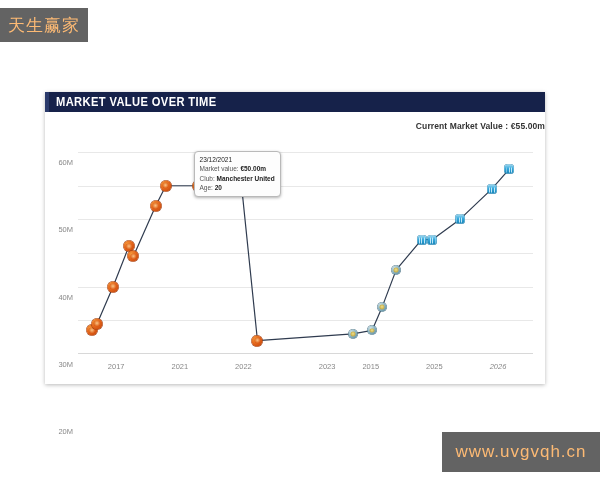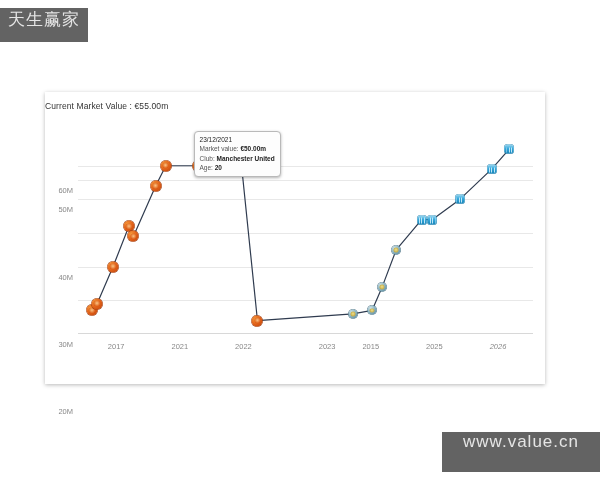--- a/index.html
+++ b/index.html
@@ -2,37 +2,37 @@
 <html><head>
 <meta charset="utf-8">
 <style>
   html,body{margin:0;padding:0;}
   body{
     width:600px;height:480px;background:#ffffff;
     font-family:"Liberation Sans",sans-serif;
     overflow:hidden;position:relative;
   }
   
-  .wm{position:absolute;background:#636363;color:#e5e5e5;display:flex;
-      align-items:flex-start;justify-content:center;letter-spacing:1px;}
+  .wm{position:absolute;background:#636363;color:#fdba74;display:flex;
+      align-items:center;justify-content:center;letter-spacing:1px;}
   #wm-tl{left:0;top:8px;width:88px;height:34px;font-size:17px;}
   #wm-br{right:0;bottom:8px;width:158px;height:40px;font-size:17px;}
 
   
   #card{position:absolute;left:45px;top:92px;width:500px;height:292px;
         background:#ffffff;box-shadow:0 1px 4px rgba(0,0,0,.28);}
   #card-head{height:20px;background:#16224a;display:flex;align-items:center;
              position:relative;}
   #card-head:before{content:"";position:absolute;left:0;top:0;bottom:0;width:4px;
              background:#2b3a6b;}
   #card-title{color:#ffffff;font-size:12px;font-weight:bold;letter-spacing:.4px;
              margin-left:11px;font-family:"Liberation Sans Narrow","Liberation Sans",sans-serif;
              transform:scaleX(.93);transform-origin:left center;}
   #card-body{position:relative;height:272px;background:#fff;}
-  #chart-title{text-align:left;font-size:8.5px;font-weight:normal;color:#333;
+  #chart-title{text-align:right;font-size:8.5px;font-weight:bold;color:#333;
              padding-top:9px;letter-spacing:.1px;}
 
   
   #plot{position:absolute;left:33px;top:30px;right:12px;bottom:30px;}
   .grid-line{position:absolute;left:0;right:0;height:1px;background:#e8e8e8;}
   .ytick{position:absolute;right:calc(100% + 5px);transform:translateY(-50%);
          font-size:7.5px;color:#888;white-space:nowrap;}
   .xaxis{position:absolute;left:0;right:0;bottom:0;height:1px;background:#d8d8d8;}
   .xtick{position:absolute;top:4px;transform:translateX(-50%);
          font-size:7.5px;color:#888;white-space:nowrap;}
@@ -63,46 +63,49 @@
   #tooltip b{font-weight:bold;}
   .tt-row span.k{color:#555;}
 </style>
 </head>
 <body>
 
 <div class="wm" id="wm-tl">
   <span>天生赢家</span>
 </div>
 <div class="wm" id="wm-br">
-  <span>www.value.cn</span>
+  <span>www.uvgvqh.cn</span>
 </div>
 
 <div id="card">
 
+  <div id="card-head">
+    <div id="card-title">MARKET VALUE OVER TIME</div>
+  </div>
 
   <div id="card-body">
 
     <div id="chart-title">Current Market Value : €55.00m</div>
 
     <div id="plot">
       <div id="gridlines">
           <div class="grid-line" style="top: 178.349px;"></div>
           <div class="grid-line" style="top: 144.698px;">
             <div class="ytick" style="top: 144.698px;">20M</div>
           </div>
           <div class="grid-line" style="top: 111.048px;">
             <div class="ytick" style="top: 111.048px;">30M</div>
           </div>
           <div class="grid-line" style="top: 77.3968px;">
             <div class="ytick" style="top: 77.3968px; margin-left: 38px;">40M</div>
           </div>
           <div class="grid-line" style="top: 43.746px;">
             <div class="ytick" style="top: 43.746px;">50M</div>
           </div>
-          <div class="grid-line" style="top: 10.0952px; margin-top: 48px;">
+          <div class="grid-line" style="top: 10.0952px;">
             <div class="ytick" style="top: 10.0952px;">60M</div>
           </div>
         </div>
       <svg id="series" preserveAspectRatio="none" viewBox="0 0 455 212">
           <polyline points="14.00,188.44 19.09,181.71 35.00,144.70 50.91,104.32 55.36,114.41 77.64,63.94 87.82,43.75 119.64,43.75 130.45,43.75 163.55,43.75 179.45,198.54 274.91,191.81 294.00,188.44 304.18,164.89 318.18,127.87 343.64,97.59 354.45,97.59 381.82,77.40 413.64,47.11 431.45,26.92" fill="none" stroke="#2f3b4f" stroke-width="1.2" stroke-linejoin="round"></polyline>
         </svg>
       <div id="markers">
           <div class="mk mk-utd" title="7M" style="width: 11px; height: 11px; left: 14px; top: 188.444px;"></div>
           <div class="mk mk-utd" title="9M" style="width: 11px; height: 11px; left: 19.0909px; top: 181.714px;"></div>
           <div class="mk mk-utd" title="20M" style="width: 11px; height: 11px; left: 35px; top: 144.698px;"></div>

